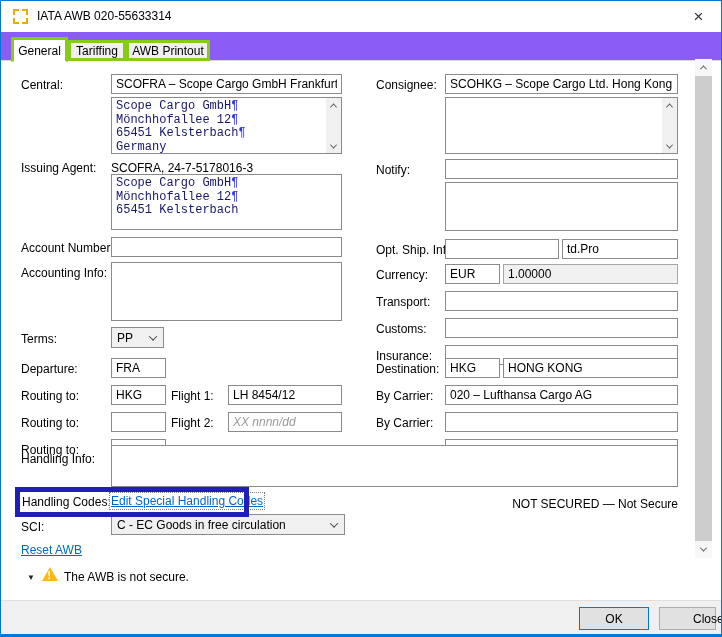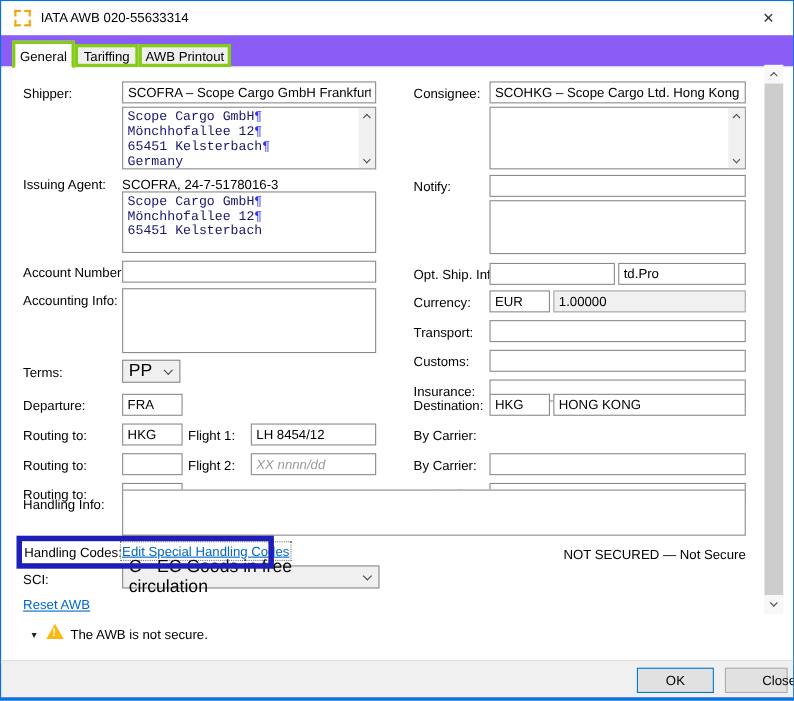--- a/index.html
+++ b/index.html
@@ -43,21 +43,21 @@
   
   .sb { position:absolute; top:0; right:0; width:15px; height:100%; background:#f0f0f0; }
   .sb-arrow { position:absolute; left:0; width:100%; height:14px; display:flex; align-items:center; justify-content:center; }
   .sb-arrow i { width:5px; height:5px; border-right:1.4px solid #505050; border-bottom:1.4px solid #505050; display:block; }
   .sb-arrow.up { top:0; } .sb-arrow.up i { transform:rotate(-135deg) translate(-1px,-1px); }
   .sb-arrow.dn { bottom:0; } .sb-arrow.dn i { transform:rotate(45deg) translate(-1px,-1px); }
   .vscroll { position:absolute; left:694px; top:-2px; width:17px; height:499px; background:#f7f7f7; }
   .vscroll .sb-arrow { height:17px; background:#f7f7f7; }
   .vscroll .thumb { position:absolute; left:0; top:17px; width:100%; height:465px; background:#cdcdcd; }
   
-  .combo { position:absolute; height:21px; border:1px solid #8a8a8a; background:#f0f0f0; font-size:16px; color:#000;
+  .combo { position:absolute; height:21px; border:1px solid #8a8a8a; background:#f0f0f0; font-size:12px; color:#000;
            display:flex; align-items:center; padding:0 18px 0 5px; }
   .combo .chev { position:absolute; right:7px; top:7px; width:6px; height:6px;
                  border-right:1.4px solid #444; border-bottom:1.4px solid #444; transform:rotate(45deg) translate(-1px,-1px); }
   
   .link { position:absolute; font-size:12px; color:#0066cc; text-decoration:underline; white-space:nowrap; cursor:pointer; }
   .link.focused { outline:1px dotted #7d7d7d; outline-offset:1px; }
   
   .highlight-box { position:absolute; left:14px; top:486px; width:234px; height:30px;
                    border:5px solid #1f1fb8; pointer-events:none; z-index:5; }
   
@@ -88,21 +88,21 @@
   </div>
 
   <div class="tabs">
     <div class="tab active" style="left:10px;width:57px;">General</div>
     <div class="tab" style="left:67px;width:58px;">Tariffing</div>
     <div class="tab" style="left:125px;width:84px;">AWB Printout</div>
   </div>
 
   <div class="page">
 
-    <span class="lbl" style="left:20px;top:17px;">Shipper:</span>
+    <span class="lbl" style="left:20px;top:17px;">Central:</span>
     <input class="inp" style="left: 110px; top: 13px; width: 231px;" value="SCOFRA – Scope Cargo GmbH Frankfurt">
     <div class="ta" style="left:110px;top:36px;width:231px;height:57px;">
       <div class="ta-text"><div>Scope Cargo GmbH<span class="pilcrow">¶</span></div><div>Mönchhofallee 12<span class="pilcrow">¶</span></div><div>65451 Kelsterbach<span class="pilcrow">¶</span></div><div>Germany</div></div>
       <div class="sb">
         <span class="sb-arrow up">
             <i></i>
           </span>
         <span class="sb-arrow dn">
             <i></i>
           </span>
@@ -158,20 +158,21 @@
     <input class="inp" style="left: 110px; top: 297px; width: 55px;" value="FRA">
     <span class="lbl" style="left:375px;top:301px;">Destination:</span>
     <input class="inp" style="left: 444px; top: 297px; width: 55px;" value="HKG">
     <input class="inp" style="left: 502px; top: 297px; width: 175px;" value="HONG KONG">
 
     <span class="lbl" style="left:20px;top:328px;">Routing to:</span>
     <input class="inp" style="left: 110px; top: 324px; width: 55px;" value="HKG">
     <span class="lbl" style="left:170px;top:328px;">Flight 1:</span>
     <input class="inp" style="left: 227px; top: 324px; width: 114px;" value="LH 8454/12">
     <span class="lbl" style="left:375px;top:328px;">By Carrier:</span>
+    <input class="inp" style="left: 444px; top: 324px; width: 233px;" value="020 – Lufthansa Cargo AG">
 
     <span class="lbl" style="left:20px;top:355px;">Routing to:</span>
     <input class="inp" style="left: 110px; top: 351px; width: 55px;" value="">
     <span class="lbl" style="left:170px;top:355px;">Flight 2:</span>
     <input class="inp" style="left: 227px; top: 351px; width: 114px;" placeholder="XX nnnn/dd">
     <span class="lbl" style="left:375px;top:355px;">By Carrier:</span>
     <input class="inp" style="left: 444px; top: 351px; width: 233px;" value="">
 
     <span class="lbl" style="left:20px;top:382px;">Routing to:</span>
     <input class="inp" style="left: 110px; top: 378px; width: 55px;" value="">

